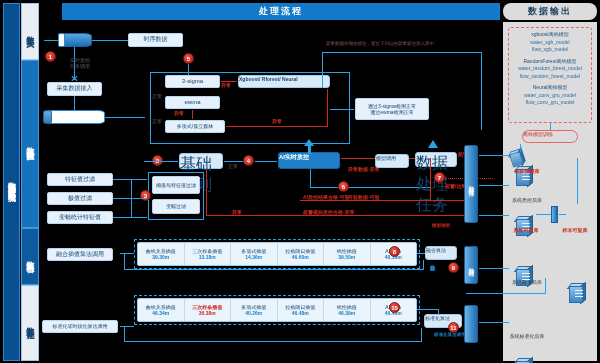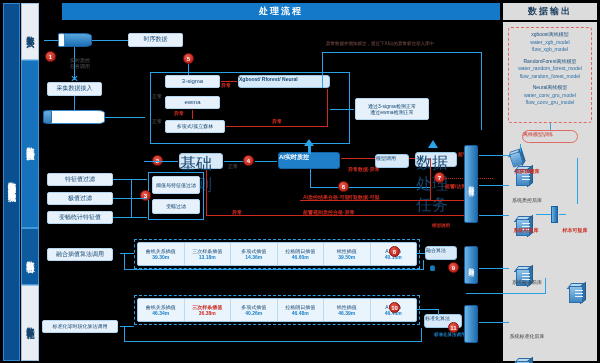--- a/index.html
+++ b/index.html
@@ -15,21 +15,21 @@
   .rail-main{background:#0a4f8f;color:#fff;border:1px solid #2e88d0;}
   .rail-a{background:#e8eef4;color:#16456f;border:1px solid #9dc4e2;}
   .rail-b{background:#1672bd;color:#fff;border:1px solid #3f9ada;}
   .rail-c{background:#0d5a9e;color:#fff;border:1px solid #3f9ada;}
   .rail-d{background:#e8eef4;color:#16456f;border:1px solid #9dc4e2;}
 
   
   .hdr{display:flex;align-items:center;justify-content:center;
        font-size:9px;font-weight:bold;letter-spacing:2px;}
   .hdr-blue{background:#1479c8;color:#fff;}
-  .hdr-grey{background:#dcdcdc;color:#1b3d5e;}
+  .hdr-grey{background:#dcdcdc;color:#1b3d5e;border-radius:8px;}
 
   
   .panel-grey{background:#dcdcdc;}
 
   
   .box{display:flex;align-items:center;justify-content:center;text-align:center;
        font-size:6px;line-height:1.25;color:#14456e;
        background:#e6f1fb;border:1px solid #b6d6ef;border-radius:2px;padding:1px;}
   .box-ai{background:#1f7fc9;color:#fff;border:1px solid #1463a3;border-radius:3px;}
   .box-rule{background:#d8e9f8;color:#14456e;border:1px solid #9fc9e8;border-radius:3px;}

